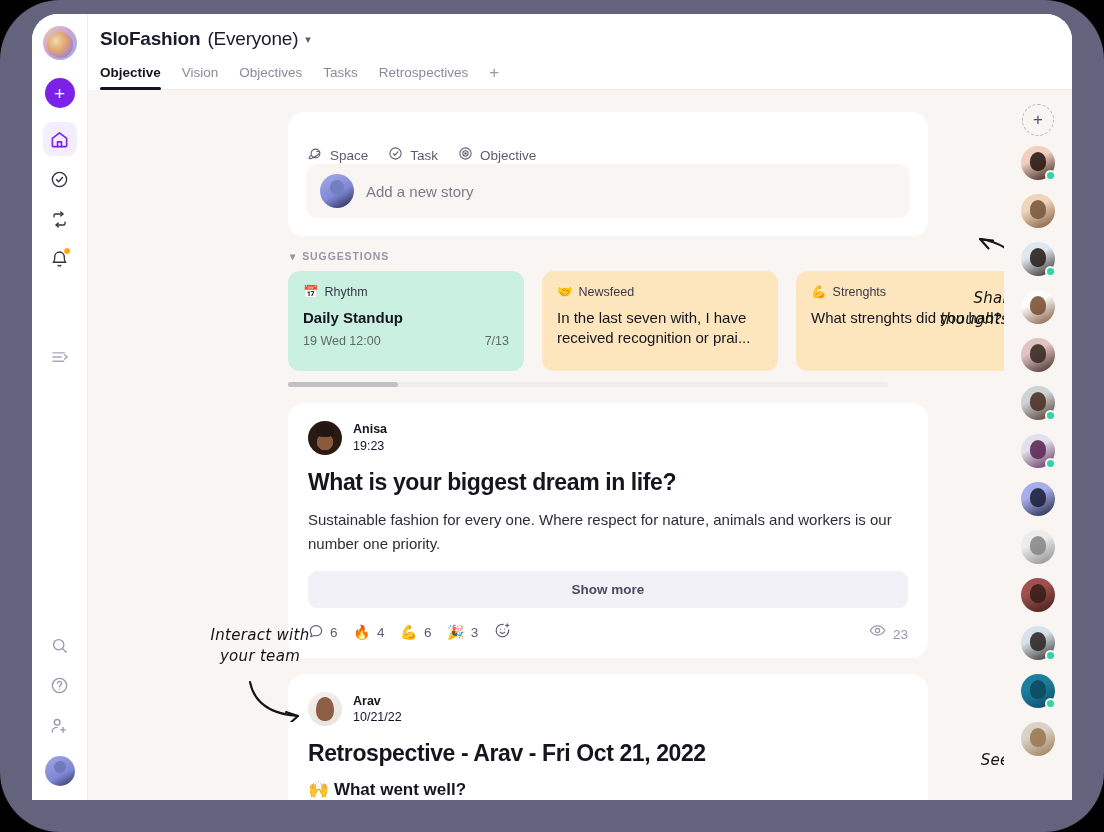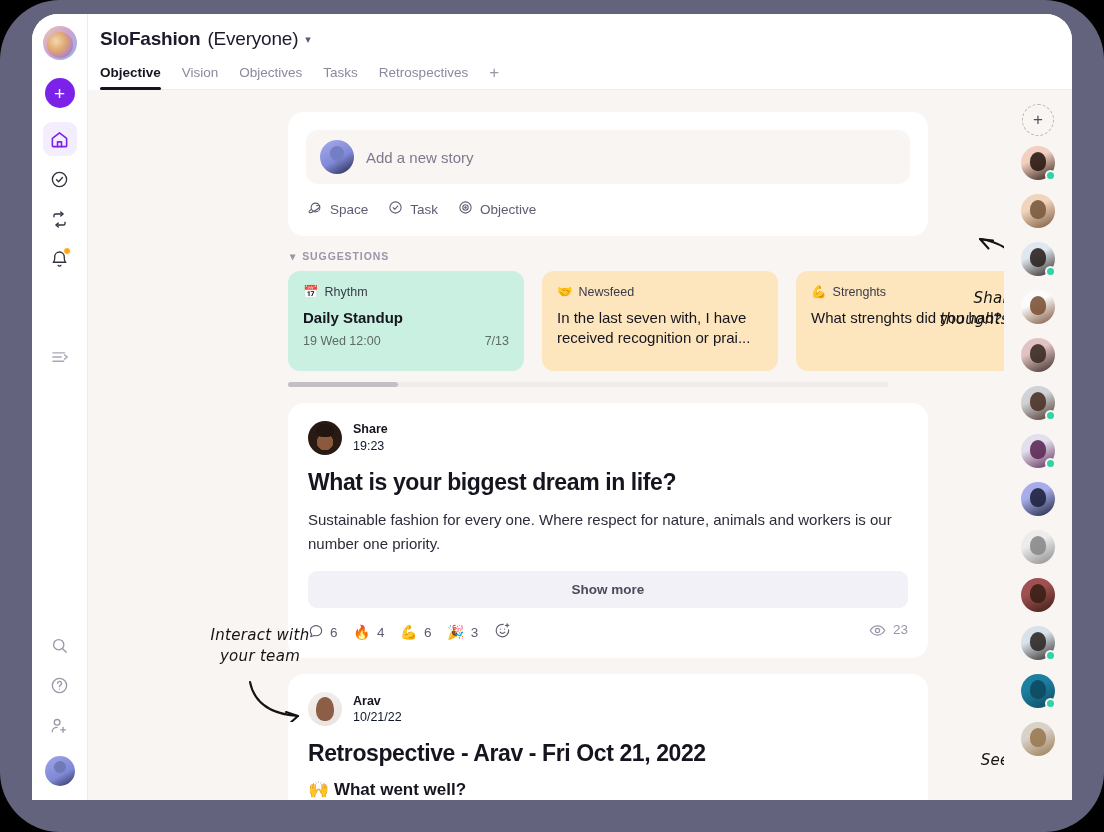--- a/index.html
+++ b/index.html
@@ -169,21 +169,21 @@
   .post-title { font-size: 23px; font-weight: 700; color:#15151f; letter-spacing:-0.4px; margin-bottom: 12px; line-height:1.22; }
   .post-body { font-size: 15px; color:#2c2c3a; line-height: 1.58; margin-bottom: 16px; }
   .show-more {
     background:#f1f1f7; border-radius: 9px; text-align:center;
     padding: 11px 0; font-size: 13.5px; font-weight: 700; color:#4b4b5e;
     cursor: pointer; margin-bottom: 14px;
   }
   .post-footer { display:flex; align-items:center; gap: 16px; }
   .reaction { display:flex; align-items:center; gap:6px; font-size:13.5px; color:#5d5c70; cursor:pointer; }
   .reaction .emo { font-size: 14px; }
-  .views { margin-left:auto; display:flex; align-items:flex-start; gap:7px; font-size:13.5px; color:#9896a8; }
+  .views { margin-left:auto; display:flex; align-items:flex-end; gap:7px; font-size:13.5px; color:#9896a8; }
   .retro-sub { font-size: 17px; font-weight: 700; color:#15151f; }
 
   
   #right-rail {
     width: 68px; flex: 0 0 68px; background:#f9f5f2;
     display:flex; flex-direction:column; align-items:center;
     padding-top: 14px; gap: 10px; overflow: hidden;
   }
   #rail-add {
     width: 32px; height: 32px; border-radius: 50%;
@@ -330,24 +330,20 @@
           <div class="tab-plus">+</div>
         </div>
       </div>
 
       <div id="content-wrap">
 
         <div id="feed-area">
           <div id="feed">
 
             <div class="card" id="composer">
-              <div id="composer-input-row">
-                <div class="composer-avatar"></div>
-                <span id="composer-placeholder">Add a new story</span>
-              </div>
               <div id="composer-actions">
                 <div class="composer-action">
                   <span>
                     <svg width="15" height="15" viewBox="0 0 24 24" fill="none" stroke="currentColor" stroke-width="1.7" stroke-linecap="round">
                       <circle cx="12" cy="12" r="7"></circle>
                       <path d="M4.2 15.6c-1.9 1.6-2.9 3.2-2.4 4 .8 1.4 5.2.2 9.8-2.7s7.7-6.4 6.9-7.8c-.5-.8-2.3-.7-4.7.1"></path>
                     </svg>
                   </span>
                   <span>Space</span>
                 </div>
@@ -364,20 +360,24 @@
                   <span>
                     <svg width="15" height="15" viewBox="0 0 24 24" fill="none" stroke="currentColor" stroke-width="1.7">
                       <circle cx="12" cy="12" r="9"></circle>
                         <circle cx="12" cy="12" r="4.3"></circle>
                         <circle cx="12" cy="12" r="1.1" fill="currentColor"></circle>
                     </svg>
                   </span>
                   <span>Objective</span>
                 </div>
               </div>
+              <div id="composer-input-row">
+                <div class="composer-avatar"></div>
+                <span id="composer-placeholder">Add a new story</span>
+              </div>
             </div>
 
             <div id="suggestions-header">
               <span>▾</span>
               <span>SUGGESTIONS</span>
             </div>
 
             <div id="suggestion-cards">
 
               <div class="sug-card" style="background:#c9f0e0">
@@ -411,21 +411,21 @@
 
             <div id="sug-scrollbar">
               <div id="sug-scrollbar-track"></div>
               <div id="sug-scrollbar-thumb"></div>
             </div>
 
             <div class="card post">
               <div class="post-head">
                 <div class="post-avatar av-anisa"></div>
                 <div>
-                  <div class="post-name">Share</div>
+                  <div class="post-name">Anisa</div>
                   <div class="post-time">19:23</div>
                 </div>
               </div>
               <div class="post-title">What is your biggest dream in life?</div>
               <div class="post-body">Sustainable fashion for every one. Where respect for nature, animals and workers is our number one priority.</div>
               <div class="show-more">Show more</div>
               <div class="post-footer">
                 <div class="reaction">
                   <span>
                     <svg width="16" height="16" viewBox="0 0 24 24" fill="none" stroke="#5d5c70" stroke-width="1.7" stroke-linecap="round" stroke-linejoin="round">

